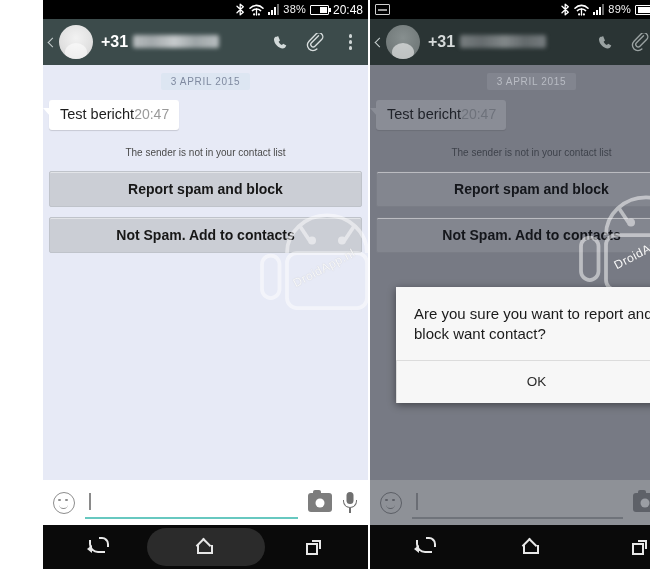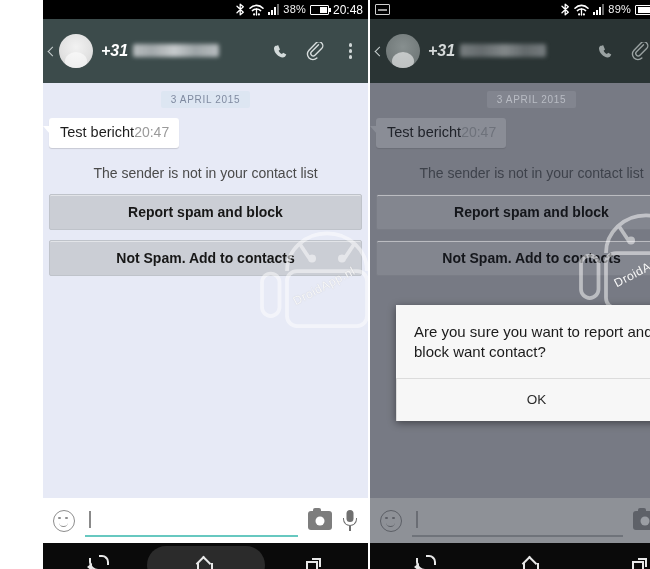--- a/index.html
+++ b/index.html
@@ -86,27 +86,26 @@
     border: 1.6px solid #cfcfcf;
     border-radius: 1px;
     box-sizing: border-box;
     background:
       linear-gradient(#9a9a9a,#9a9a9a) center/9px 2px no-repeat;
   }
 
   
   .appbar {
     position: relative;
-    height: 64px;
+    height: 46px;
     background: #3c4b4b;
     display: flex;
     align-items: center;
     padding: 0 6px 0 2px;
     box-sizing: border-box;
-    font-style: italic;
   }
   .phone.right .appbar { background: #2a3434; }
   .back-chev {
     width: 14px; height: 46px;
     display: flex; align-items: center; justify-content: center;
     flex: none;
   }
   .back-chev span {
     display: block;
     width: 6px; height: 6px;
@@ -237,21 +236,21 @@
   }
   .phone.right .bubble::before { border-color: transparent #8a8d96 transparent transparent; }
   .bubble .msg { color: #1d1d1d; font-size: 14.5px; line-height: 1.1; white-space: nowrap; }
   .phone.right .bubble .msg { color: #20232a; }
   .bubble .time { color: #9a9a9a; font-size: 14px; line-height: 1; white-space: nowrap; }
   .phone.right .bubble .time { color: #6e727b; }
 
   .notice {
     text-align: center;
     color: #4a4a4a;
-    font-size: 14px;
+    font-size: 10px;
     padding: 17px 10px 0;
   }
   .phone.right .notice { color: #3e424b; }
 
   .spam-actions { padding: 13px 6px 0; display: flex; flex-direction: column; gap: 10px; }
   .spam-btn {
     height: 36px;
     background: #cbced5;
     border: 1px solid #bfc3ca;
     border-radius: 2px;

